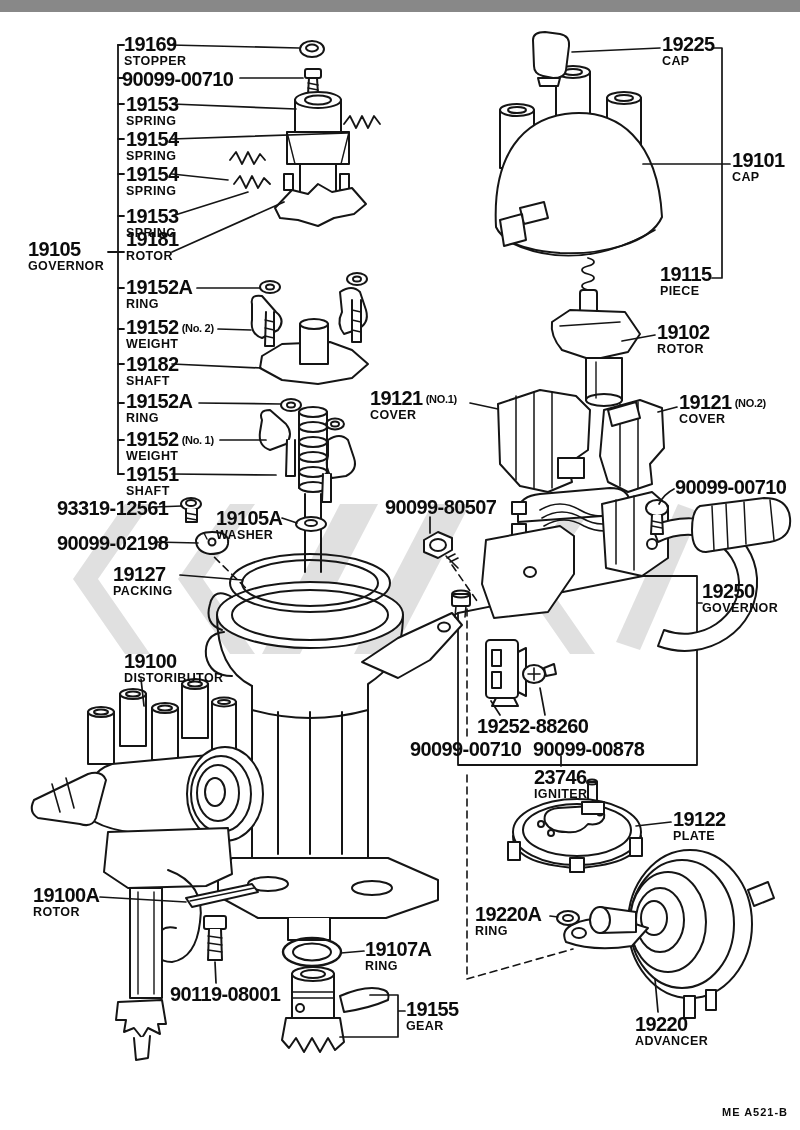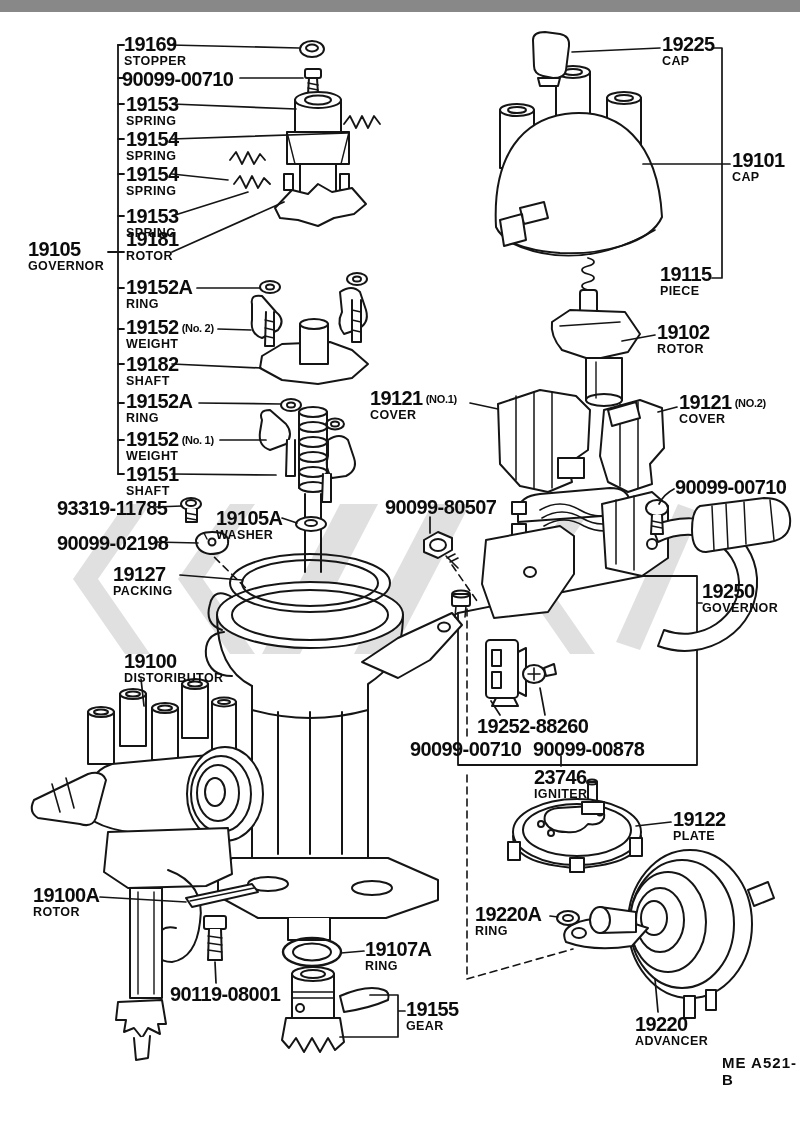--- a/index.html
+++ b/index.html
@@ -6,21 +6,21 @@
   .stage{
     position:relative;width:800px;height:1130px;margin:12px auto;
     background:#ffffff;overflow:hidden;
     font-family:"Liberation Sans", sans-serif;color:#0c0c0c;
   }
   .art{position:absolute;left:0;top:0;width:800px;height:1130px;}
   .lbl{position:absolute;line-height:1;white-space:nowrap;color:#0c0c0c;}
   .num{font-size:20px;font-weight:700;letter-spacing:-0.6px;}
   .qual{font-size:11px;font-weight:700;letter-spacing:-0.3px;margin-left:3px;vertical-align:2px;}
   .nm{font-size:12.5px;font-weight:700;letter-spacing:0.4px;margin-top:1px;}
-  .footer-code{position:absolute;left:722px;top:1042px;font-size:15px;font-weight:700;letter-spacing:1px;}
+  .footer-code{position:absolute;left:722px;top:1094px;font-size:11px;font-weight:700;letter-spacing:1px;}
 </style>
 </head>
 <body>
 
 <div class="stage">
 
 <svg class="art" viewBox="0 0 800 1130" stroke-linecap="round" stroke-linejoin="round">
 
   <g fill="#c7c7c7" opacity="0.55" stroke="none">
     <path d="M150,492 L98,567 L150,642 L125,642 L73,567 L125,492 Z"></path>
@@ -386,21 +386,21 @@
 <div class="lbl" style="left:126px;top:152px"><span class="num">19154</span><div class="nm">SPRING</div></div>
 <div class="lbl" style="left:126px;top:194px"><span class="num">19153</span><div class="nm">SPRING</div></div>
 <div class="lbl" style="left:28px;top:227px"><span class="num">19105</span><div class="nm">GOVERNOR</div></div>
 <div class="lbl" style="left:126px;top:217px"><span class="num">19181</span><div class="nm">ROTOR</div></div>
 <div class="lbl" style="left:126px;top:265px"><span class="num">19152A</span><div class="nm">RING</div></div>
 <div class="lbl" style="left:126px;top:305px"><span class="num">19152</span><span class="qual">(No. 2)</span><div class="nm">WEIGHT</div></div>
 <div class="lbl" style="left:126px;top:342px"><span class="num">19182</span><div class="nm">SHAFT</div></div>
 <div class="lbl" style="left:126px;top:379px"><span class="num">19152A</span><div class="nm">RING</div></div>
 <div class="lbl" style="left:126px;top:417px"><span class="num">19152</span><span class="qual">(No. 1)</span><div class="nm">WEIGHT</div></div>
 <div class="lbl" style="left:126px;top:452px"><span class="num">19151</span><div class="nm">SHAFT</div></div>
-<div class="lbl" style="left:57px;top:486px"><span class="num">93319-11785</span></div>
+<div class="lbl" style="left:57px;top:486px"><span class="num">93319-12561</span></div>
 <div class="lbl" style="left:216px;top:496px"><span class="num">19105A</span><div class="nm">WASHER</div></div>
 <div class="lbl" style="left:57px;top:521px"><span class="num">90099-02198</span></div>
 <div class="lbl" style="left:113px;top:552px"><span class="num">19127</span><div class="nm">PACKING</div></div>
 <div class="lbl" style="left:124px;top:639px"><span class="num">19100</span><div class="nm">DISTORIBUTOR</div></div>
 <div class="lbl" style="left:33px;top:873px"><span class="num">19100A</span><div class="nm">ROTOR</div></div>
 <div class="lbl" style="left:170px;top:972px"><span class="num">90119-08001</span></div>
 <div class="lbl" style="left:365px;top:927px"><span class="num">19107A</span><div class="nm">RING</div></div>
 <div class="lbl" style="left:406px;top:987px"><span class="num">19155</span><div class="nm">GEAR</div></div>
 <div class="lbl" style="left:662px;top:22px"><span class="num">19225</span><div class="nm">CAP</div></div>
 <div class="lbl" style="left:732px;top:138px"><span class="num">19101</span><div class="nm">CAP</div></div>

